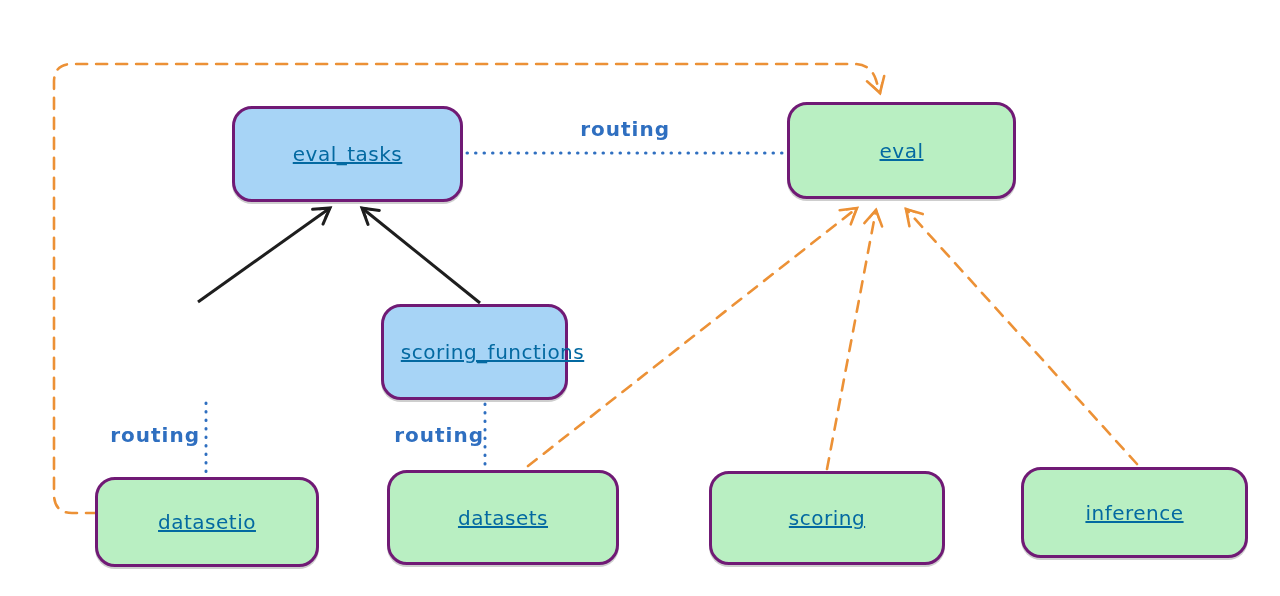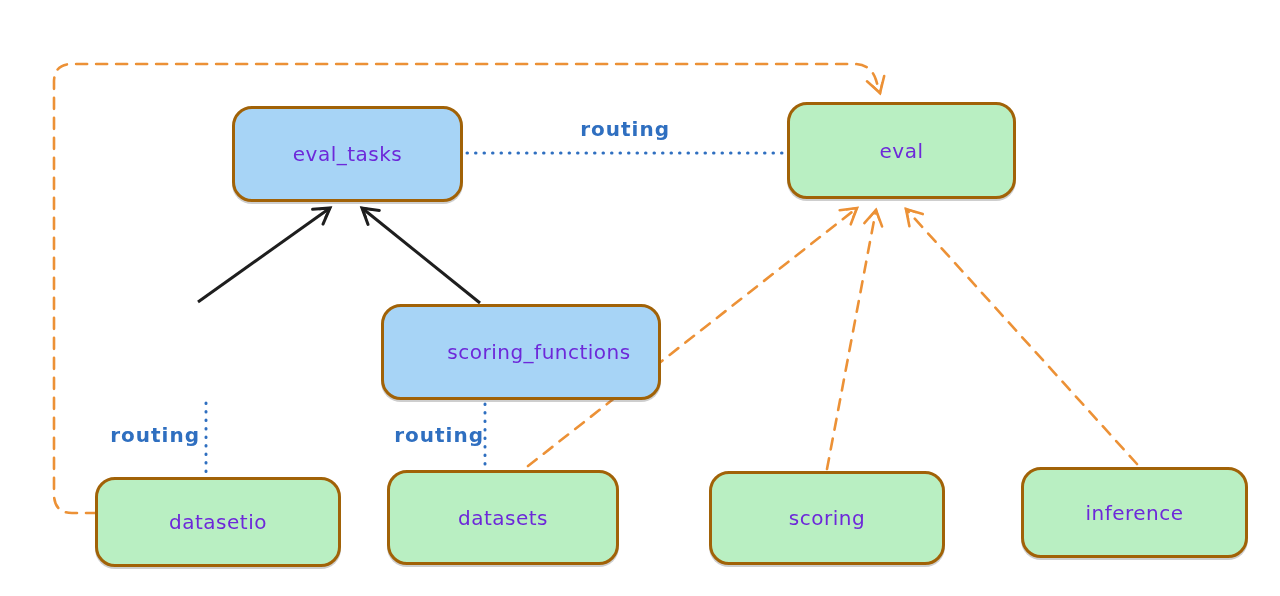--- a/index.html
+++ b/index.html
@@ -10,25 +10,26 @@
     overflow:hidden;
     font-family:"DejaVu Sans","Liberation Sans",sans-serif;
   }
   svg.edge-layer{
     position:absolute;left:0;top:0;width:1280px;height:596px;
     pointer-events:none;
   }
   .node{
     position:absolute;
     box-sizing:border-box;
-    border:3px solid #a16207;
+    border:3px solid #701a75;
     border-radius:20px;
     display:flex;align-items:center;justify-content:center;
-    font-size:20px;letter-spacing:0.5px;color:#6d28d9;
+    font-size:20px;letter-spacing:0.5px;color:#0369a1;
     box-shadow:0 2px 0 rgba(60,60,60,0.25);
+    text-decoration:underline;
   }
   .node-blue{background:#a7d4f6;}
   .node-green{background:#b9efc2;}
   .edge-label{
     position:absolute;
     font-size:20px;font-weight:600;letter-spacing:1px;
     color:#2f6fc0;text-align:right;
   }
 </style>
 </head>
@@ -81,25 +82,25 @@
 
   <div class="node node-blue" style="left:232px;top:106px;width:231px;height:96px;">
     <span>eval_tasks</span>
   </div>
 
   <div class="node node-green" style="left:787px;top:102px;width:229px;height:97px;">
     <span>eval</span>
   </div>
 
 
-  <div class="node node-blue" style="left:381px;top:304px;width:280px;height:96px;padding-left:36px;">
+  <div class="node node-blue" style="left:381px;top:304px;width:187px;height:96px;padding-left:36px;">
     <span>scoring_functions</span>
   </div>
 
-  <div class="node node-green" style="left:95px;top:477px;width:246px;height:90px;">
+  <div class="node node-green" style="left:95px;top:477px;width:224px;height:90px;">
     <span>datasetio</span>
   </div>
 
   <div class="node node-green" style="left:387px;top:470px;width:232px;height:95px;">
     <span>datasets</span>
   </div>
 
   <div class="node node-green" style="left:709px;top:471px;width:236px;height:94px;">
     <span>scoring</span>
   </div>

